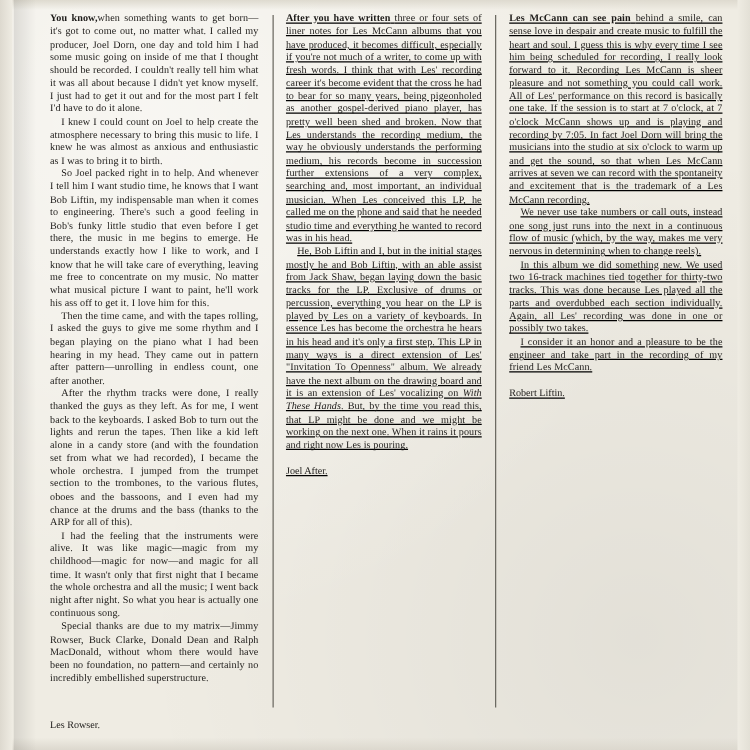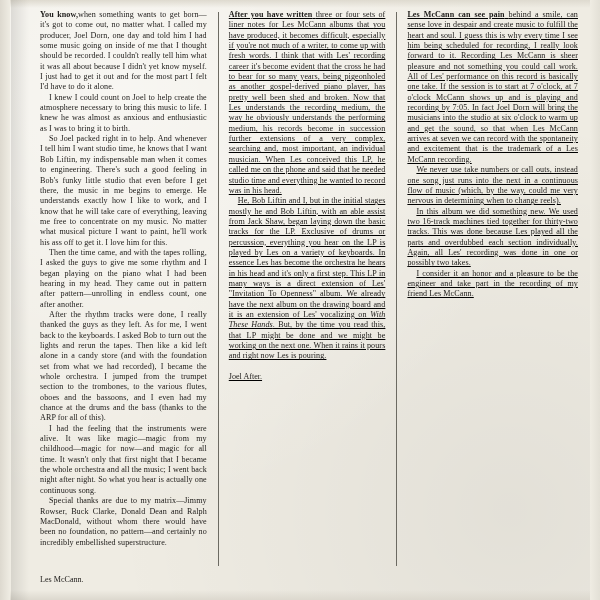--- a/index.html
+++ b/index.html
@@ -117,30 +117,31 @@
 
     <div class="col col1">
       <p class="noindent"><span class="lead">You know,</span><span>when something wants to get born—it's got to come out, no matter what. I called my producer, Joel Dorn, one day and told him I had some music going on inside of me that I thought should be recorded. I couldn't really tell him what it was all about because I didn't yet know myself. I just had to get it out and for the most part I felt I'd have to do it alone.</span></p>
       <p>I knew I could count on Joel to help create the atmosphere necessary to bring this music to life. I knew he was almost as anxious and enthusiastic as I was to bring it to birth.</p>
       <p>So Joel packed right in to help. And whenever I tell him I want studio time, he knows that I want Bob Liftin, my indispensable man when it comes to engineering. There's such a good feeling in Bob's funky little studio that even before I get there, the music in me begins to emerge. He understands exactly how I like to work, and I know that he will take care of everything, leaving me free to concentrate on my music. No matter what musical picture I want to paint, he'll work his ass off to get it. I love him for this.</p>
       <p>Then the time came, and with the tapes rolling, I asked the guys to give me some rhythm and I began playing on the piano what I had been hearing in my head. They came out in pattern after pattern—unrolling in endless count, one after another.</p>
       <p>After the rhythm tracks were done, I really thanked the guys as they left. As for me, I went back to the keyboards. I asked Bob to turn out the lights and rerun the tapes. Then like a kid left alone in a candy store (and with the foundation set from what we had recorded), I became the whole orchestra. I jumped from the trumpet section to the trombones, to the various flutes, oboes and the bassoons, and I even had my chance at the drums and the bass (thanks to the ARP for all of this).</p>
       <p>I had the feeling that the instruments were alive. It was like magic—magic from my childhood—magic for now—and magic for all time. It wasn't only that first night that I became the whole orchestra and all the music; I went back night after night. So what you hear is actually one continuous song.</p>
       <p>Special thanks are due to my matrix—Jimmy Rowser, Buck Clarke, Donald Dean and Ralph MacDonald, without whom there would have been no foundation, no pattern—and certainly no incredibly embellished superstructure.</p>
 
-      <div class="sig-bottom">Les McCann.</div>
+      <div class="sig-bottom">Les Rowser.</div>
     </div>
 
     <div class="col col2">
       <p class="noindent"><span class="lead">After you have written</span> <span>three or four sets of liner notes for Les McCann albums that you have produced, it becomes difficult, especially if you're not much of a writer, to come up with fresh words. I think that with Les' recording career it's become evident that the cross he had to bear for so many years, being pigeonholed as another gospel-derived piano player, has pretty well been shed and broken. Now that Les understands the recording medium, the way he obviously understands the performing medium, his records become in succession further extensions of a very complex, searching and, most important, an individual musician. When Les conceived this LP, he called me on the phone and said that he needed studio time and everything he wanted to record was in his head.</span></p>
       <p><span id="c2p2">He, Bob Liftin and I, but in the initial stages mostly he and Bob Liftin, with an able assist from Jack Shaw, began laying down the basic tracks for the LP. Exclusive of drums or percussion, everything you hear on the LP is played by Les on a variety of keyboards. In essence Les has become the orchestra he hears in his head and it's only a first step. This LP in many ways is a direct extension of Les' "Invitation To Openness" album. We already have the next album on the drawing board and it is an extension of Les' vocalizing on <i>With These Hands</i>. But, by the time you read this, that LP might be done and we might be working on the next one. When it rains it pours and right now Les is pouring.</span></p>
       <div class="sig-mid">Joel After.</div>
     </div>
 
     <div class="col col3">
       <p class="noindent"><span class="lead">Les McCann can see pain</span> <span>behind a smile, can sense love in despair and create music to fulfill the heart and soul. I guess this is why every time I see him being scheduled for recording, I really look forward to it. Recording Les McCann is sheer pleasure and not something you could call work. All of Les' performance on this record is basically one take. If the session is to start at 7 o'clock, at 7 o'clock McCann shows up and is playing and recording by 7:05. In fact Joel Dorn will bring the musicians into the studio at six o'clock to warm up and get the sound, so that when Les McCann arrives at seven we can record with the spontaneity and excitement that is the trademark of a Les McCann recording.</span></p>
-      <p>We never use take numbers or call outs, instead one song just runs into the next in a continuous flow of music (which, by the way, could me very nervous in determining when to change reels).</p>
+      <p>We never use take numbers or call outs, instead one song just runs into the next in a continuous flow of music (which, by the way, makes me very nervous in determining when to change reels).</p>
       <p>In this album we did something new. We used two 16-track machines tied together for thirty-two tracks. This was done because Les played all the parts and overdubbed each section individually. Again, all Les' recording was done in one or possibly two takes.</p>
       <p>I consider it an honor and a pleasure to be the engineer and take part in the recording of my friend Les McCann.</p>
+      <div class="sig-mid">Robert Liftin.</div>
     </div>
 
   </div>
 </div>
 
 </body></html>

